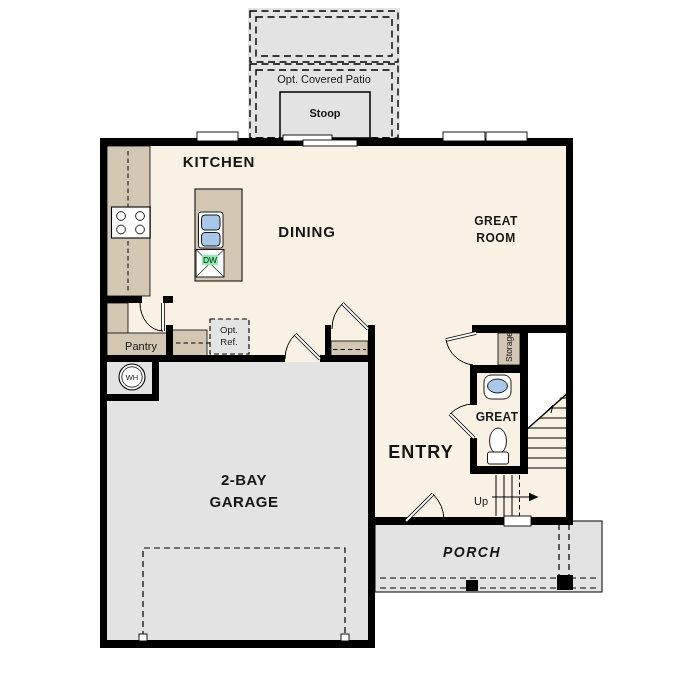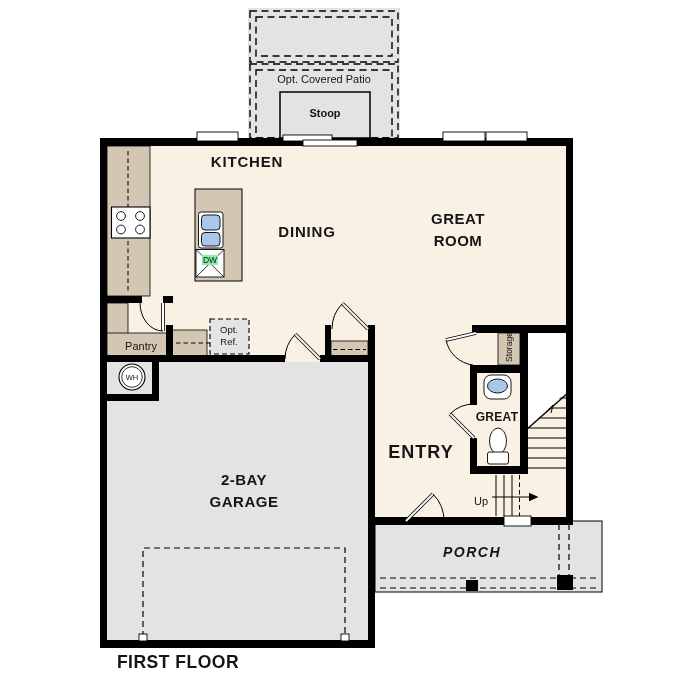--- a/index.html
+++ b/index.html
@@ -176,29 +176,28 @@
     </g>
 
     <g>
       <path class="s1" d="M496,475V516 M504,475V516 M512,475V516"></path>
       <path class="dsh" d="M519.5,475V516"></path>
       <path class="s1" d="M492,497H529"></path>
       <polygon points="529,492.8 538.5,497 529,501.2" fill="#000"></polygon>
     </g>
   </svg>
 
-  <div class="lbl b" style="left:219px;top:162px;font-size:15px;letter-spacing:.8px;margin-left:28px;">KITCHEN</div>
+  <div class="lbl b" style="left:219px;top:162px;font-size:15px;letter-spacing:.8px;">KITCHEN</div>
   <div class="lbl b" style="left:307px;top:232px;font-size:15px;letter-spacing:.8px;">DINING</div>
-  <div class="lbl b" style="left:458px;top:230px;font-size:15px;letter-spacing:.5px;width:80px;line-height:1.45;">GREAT ROOM</div>
+  <div class="lbl b" style="left:496px;top:230px;font-size:12px;letter-spacing:.5px;width:80px;line-height:1.45;">GREAT ROOM</div>
   <div class="lbl b" style="left:244px;top:491px;font-size:15px;letter-spacing:.5px;width:96px;line-height:1.45;">2-BAY GARAGE</div>
   <div class="lbl b" style="left:421px;top:453px;font-size:18px;letter-spacing:1px;">ENTRY</div>
   <div class="lbl b" style="left:472px;top:552px;font-size:14px;letter-spacing:1.5px;font-style:italic;">PORCH</div>
   <div class="lbl b" style="left:497px;top:417px;font-size:12px;letter-spacing:.3px;">GREAT</div>
   <div class="lbl" style="left:141px;top:347px;font-size:11px;">Pantry</div>
   <div class="lbl rot" style="left:509px;top:347px;font-size:8.5px;">Storage</div>
   <div class="lbl" style="left:325px;top:114px;font-size:11px;font-weight:bold;">Stoop</div>
   <div class="lbl" style="left:324px;top:80px;font-size:11px;white-space:nowrap;">Opt. Covered Patio</div>
   <div class="lbl" style="left:229px;top:336px;font-size:9.5px;width:36px;line-height:1.25;">Opt. Ref.</div>
   <div class="lbl" style="left:481px;top:502px;font-size:11px;">Up</div>
   <div class="lbl" style="left:132px;top:377px;font-size:7.5px;">WH</div>
   <div class="lbl" style="left:210px;top:260px;font-size:8.5px;background:#86efac;padding:0 1px;">DW</div>
-  <div class="lbl b" style="left:178px;top:662px;font-size:17.5px;letter-spacing:.5px;white-space:nowrap;">FIRST FLOOR</div>
 </div>
 
 </body></html>

